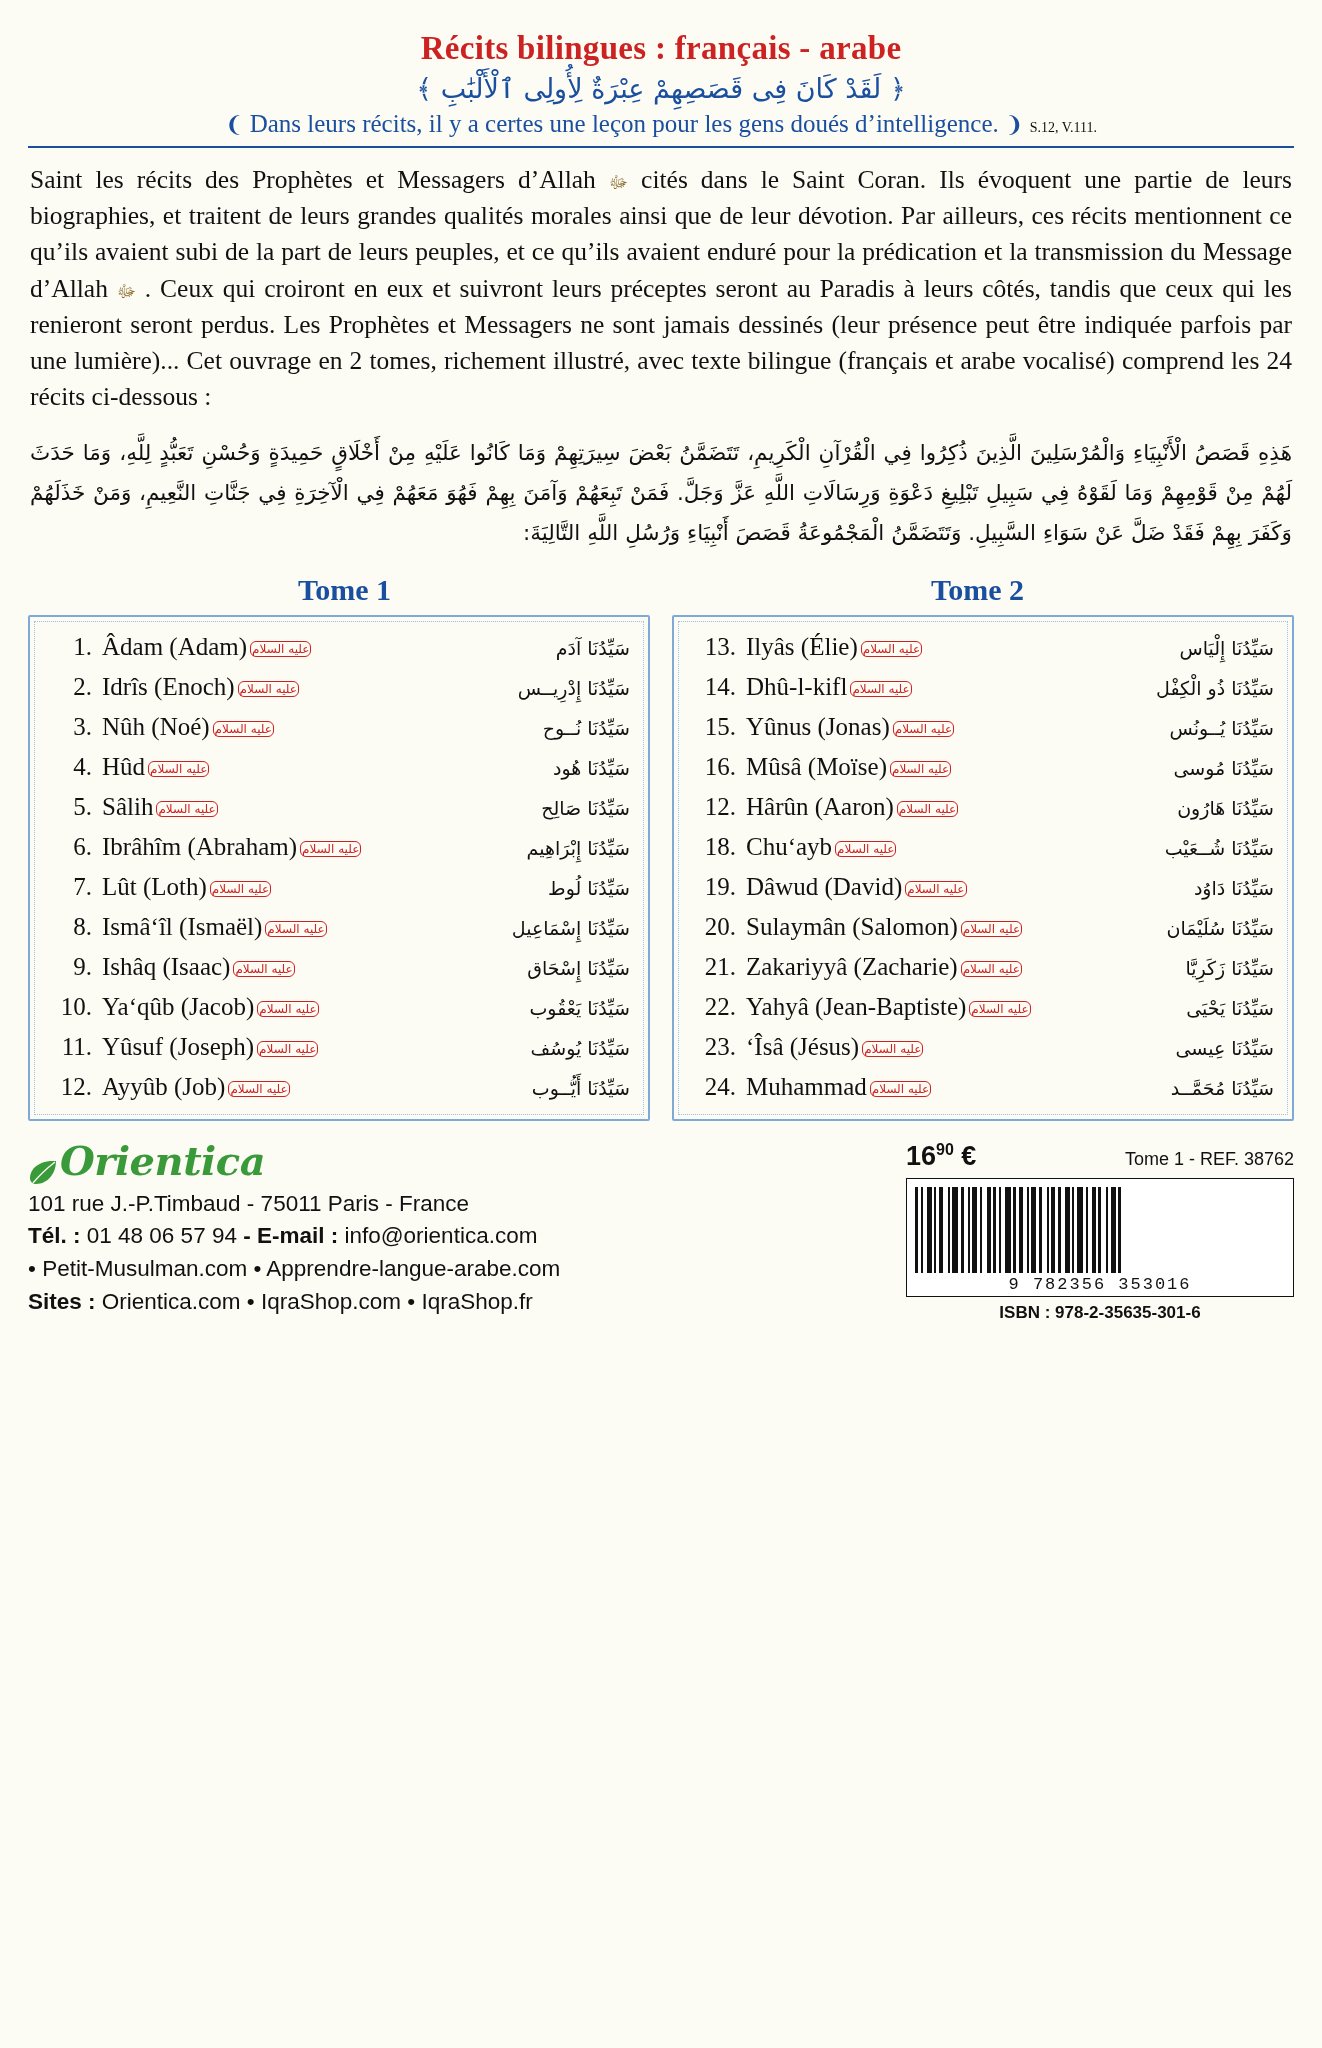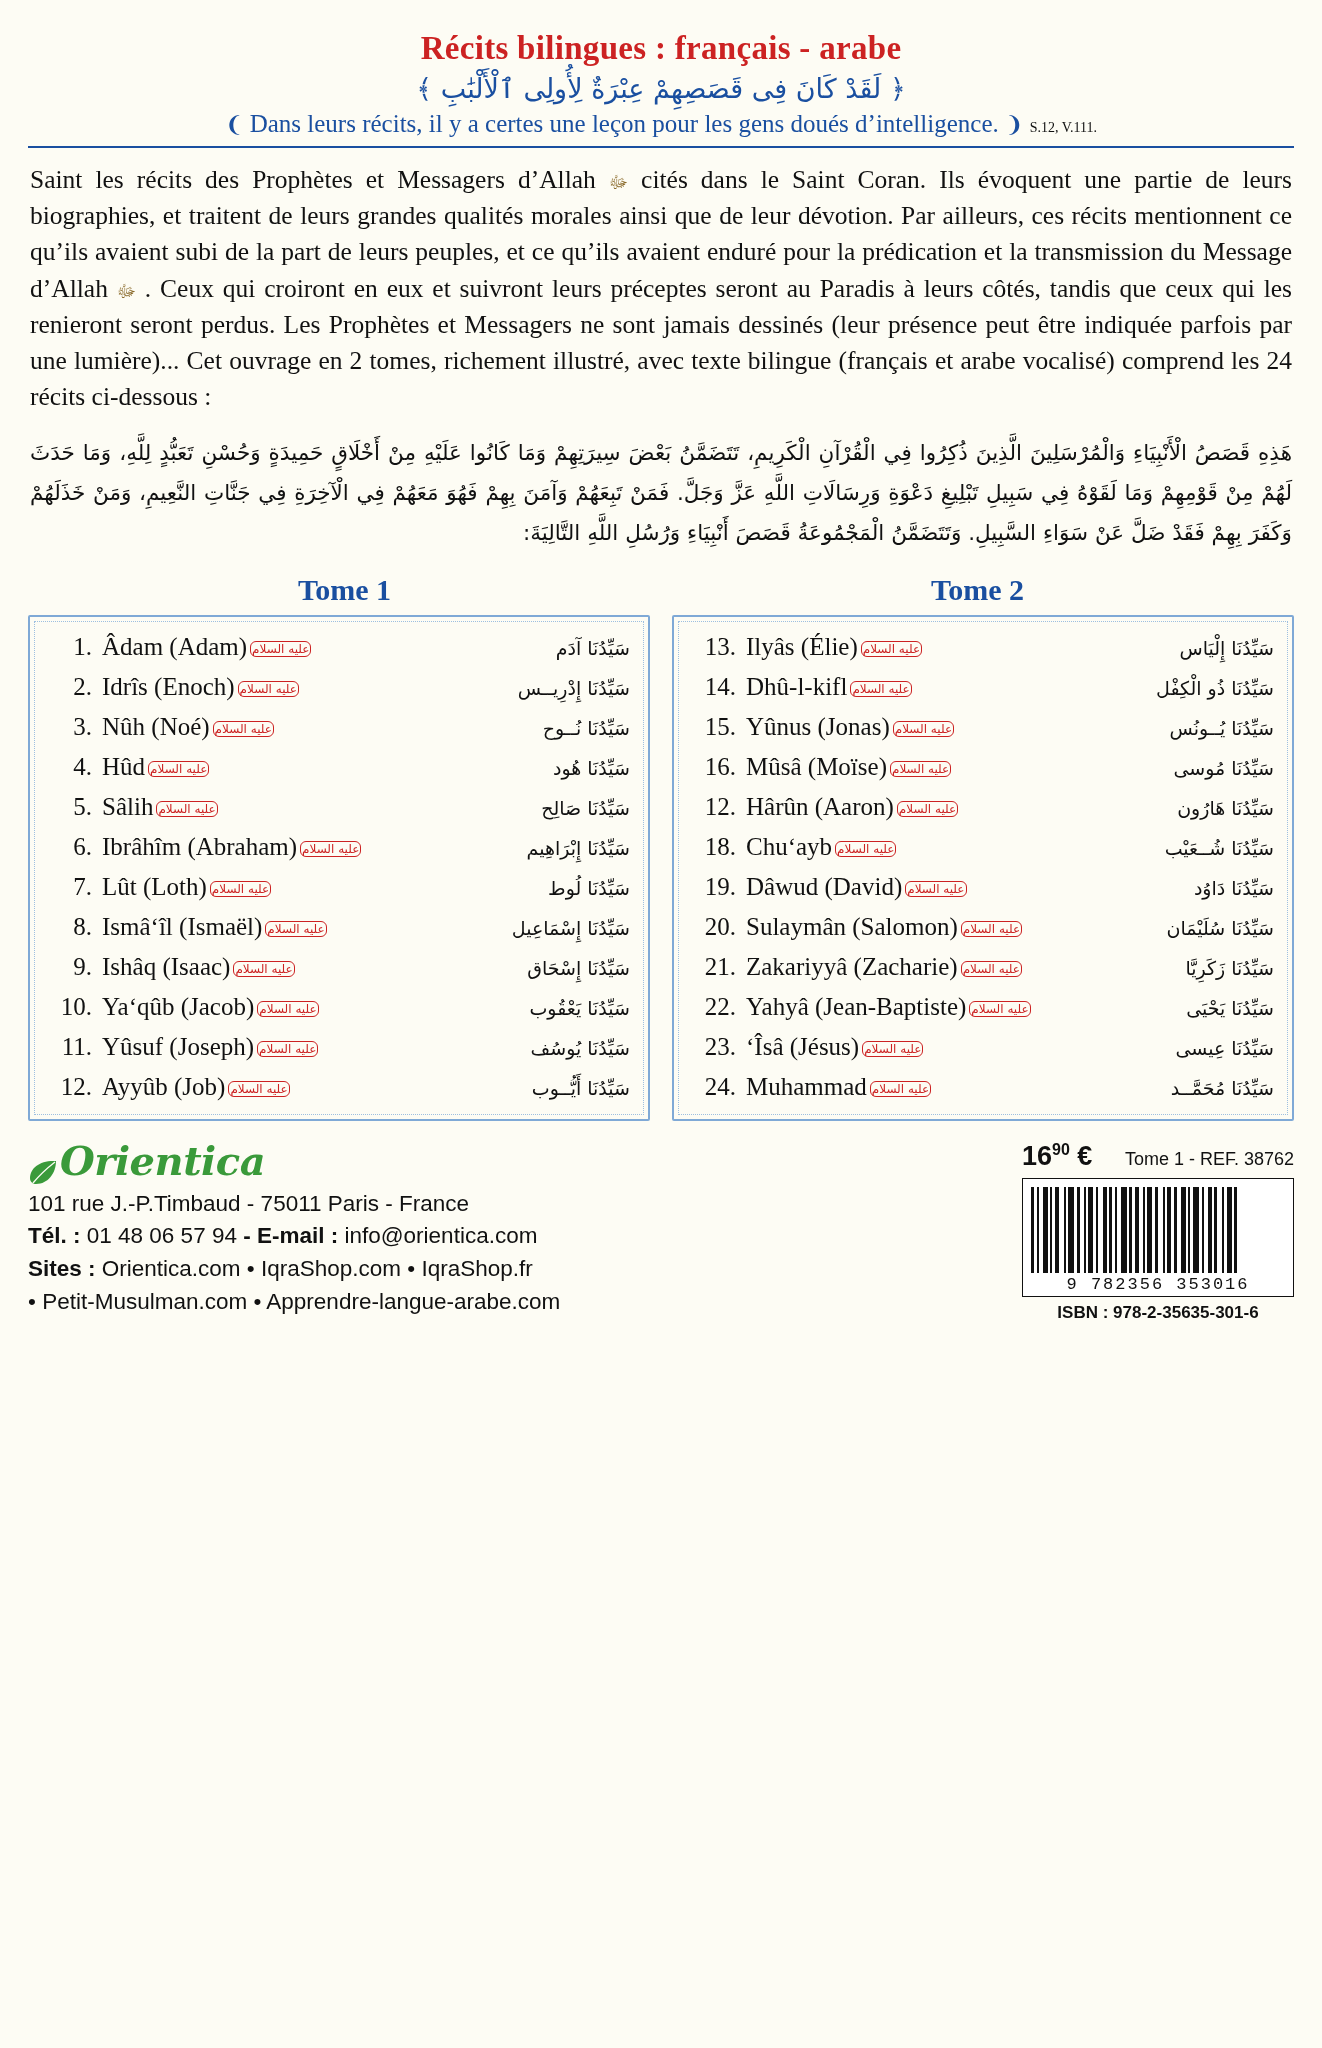--- a/index.html
+++ b/index.html
@@ -178,21 +178,21 @@
     display: inline-block;
   }
   .addr {
     font-family: "Liberation Sans", sans-serif;
     font-size: 22.5px;
     line-height: 1.45;
     color: #111;
   }
   .addr b { font-weight: bold; }
   .footer-right {
-    width: 272px;
+    width: 388px;
     text-align: center;
     padding-top: 4px;
   }
   .price-line {
     display: flex;
     justify-content: space-between;
     align-items: baseline;
     font-family: "Liberation Sans", sans-serif;
     margin-bottom: 6px;
   }
@@ -411,25 +411,25 @@
         <span>Orientica</span>
       </div>
       <div class="addr">
         <div>101 rue J.-P.Timbaud - 75011 Paris - France</div>
         <div>
           <b>Tél. :</b>
           <span>01 48 06 57 94</span>
           <b> - </b><b>E-mail :</b>
           <span>info@orientica.com</span>
         </div>
+        <div>• Petit-Musulman.com • Apprendre-langue-arabe.com</div>
         <div>
           <b>Sites :</b>
           <span>Orientica.com • IqraShop.com • IqraShop.fr</span>
         </div>
-        <div>• Petit-Musulman.com • Apprendre-langue-arabe.com</div>
       </div>
     </div>
 
     <div class="footer-right">
       <div class="price-line">
         <span class="price"><span>16</span><sup>90</sup> <span>€</span></span>
         <span class="ref">Tome 1 - REF. 38762</span>
       </div>
       <div class="barcode">
         <div class="bars">

